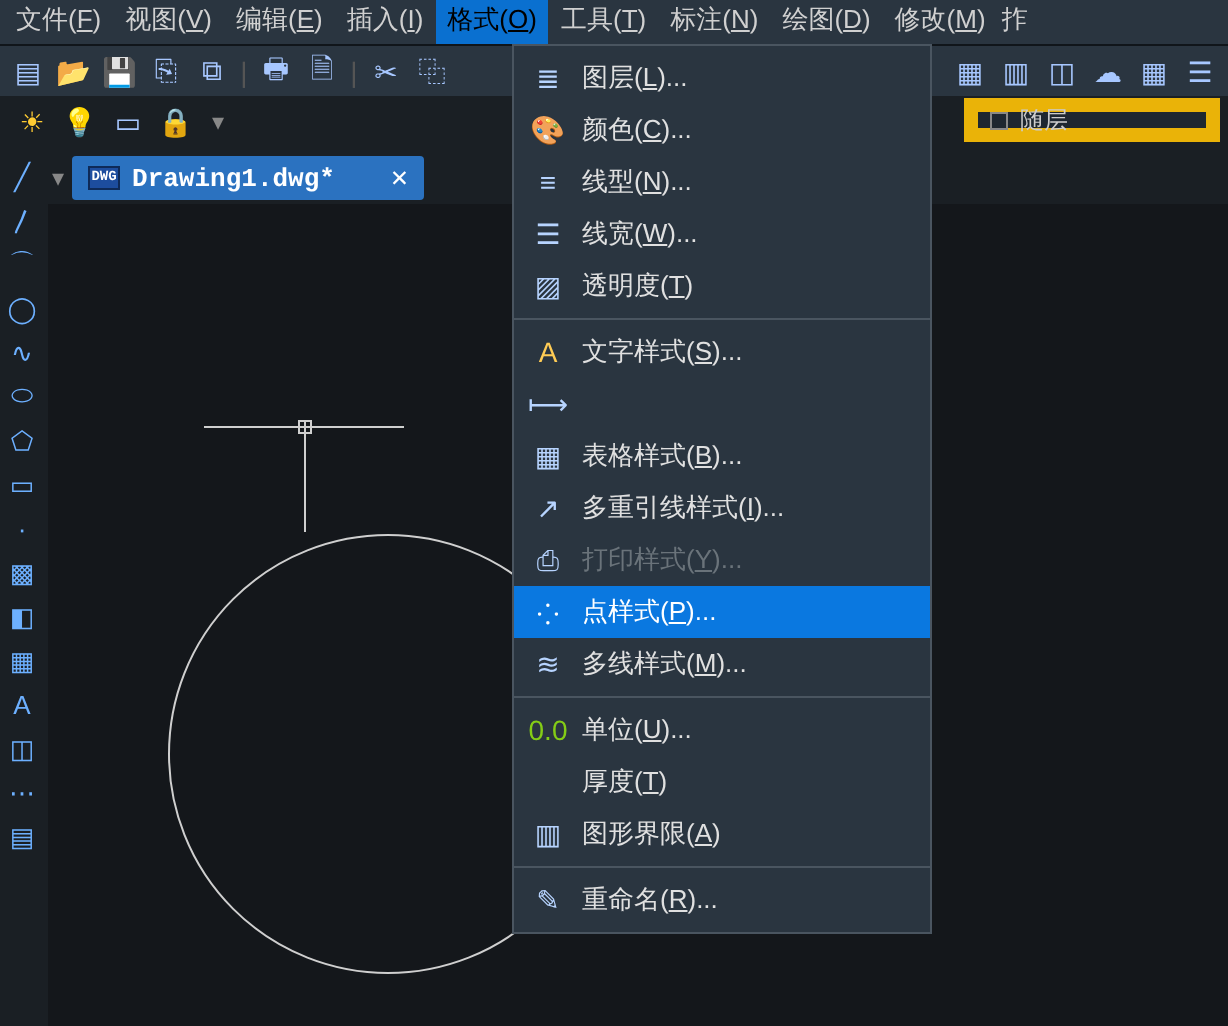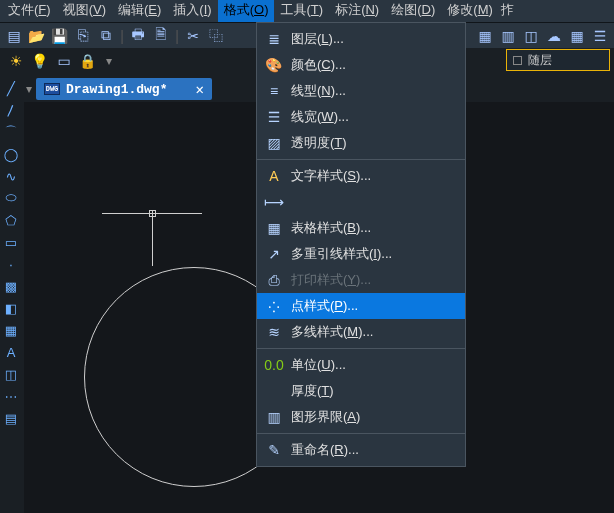--- a/index.html
+++ b/index.html
@@ -8,21 +8,21 @@
 .menubar .mi{padding:3px 6px;cursor:pointer;white-space:nowrap}
 .menubar .mi.active{background:#0a70d0;color:#000000}
 .menubar .mi.trunc{padding:3px 2px}
 .toolbar{height:26px;background:#2a3540;display:flex;align-items:center;gap:3px;padding:0 4px;border-top:1px solid #10151a}
 .toolbar .tb{width:20px;height:20px;display:flex;align-items:center;justify-content:center;color:#a7c7ff;font-size:14px}
 .toolbar .tb.sep{width:6px;color:#555}
 .row2{height:26px;background:#1a1f24;display:flex;align-items:center;position:relative}
 .row2 .left{display:flex;align-items:center;gap:4px;padding-left:6px}
 .row2 .left .tb{width:20px;height:20px;display:flex;align-items:center;justify-content:center;color:#a7c7ff;font-size:14px}
 .row2 .arrow{color:#888;margin-left:4px}
-.layerbox{position:absolute;right:4px;top:1px;width:104px;height:22px;border:1px solid #eab308;background:#1e2730;display:flex;align-items:center;padding-left:6px;color:#ccc;font-size:12px}
+.layerbox{position:absolute;right:4px;top:1px;width:128px;height:22px;border:7px solid #eab308;background:#1e2730;display:flex;align-items:center;padding-left:6px;color:#ccc;font-size:12px}
 .layerbox .sq{width:9px;height:9px;border:1px solid #888;margin-right:6px}
 .leftstrip{position:absolute;left:0;top:74px;width:22px;bottom:0;background:#1a1f24;display:flex;flex-direction:column;align-items:center;gap:6px;padding-top:6px}
 .leftstrip .st{width:16px;height:16px;display:flex;align-items:center;justify-content:center;color:#6db0ff;font-size:13px}
 .tabbar{position:absolute;left:22px;top:78px;height:22px;display:flex;align-items:center}
 .tabbar .tri{color:#888;margin:0 4px}
 .tab{height:22px;background:#2b72c0;color:#fff;display:flex;align-items:center;padding:0 8px;font-family:Liberation Mono, monospace;font-size:13px;font-weight:bold;border-radius:2px}
 .tab .dwg{width:16px;height:12px;background:#1d4d9e;border:1px solid #0e2a58;margin-right:6px;display:flex;align-items:center;justify-content:center;font-size:7px;font-weight:bold}
 .tab .close{margin-left:28px;color:#fff;font-size:14px}
 .canvas{position:absolute;left:24px;top:102px;right:0;bottom:0;background:#14171b}
 .circle{position:absolute;left:60px;top:165px;width:220px;height:220px;border:1px solid #cfcfcf;border-radius:50%}

